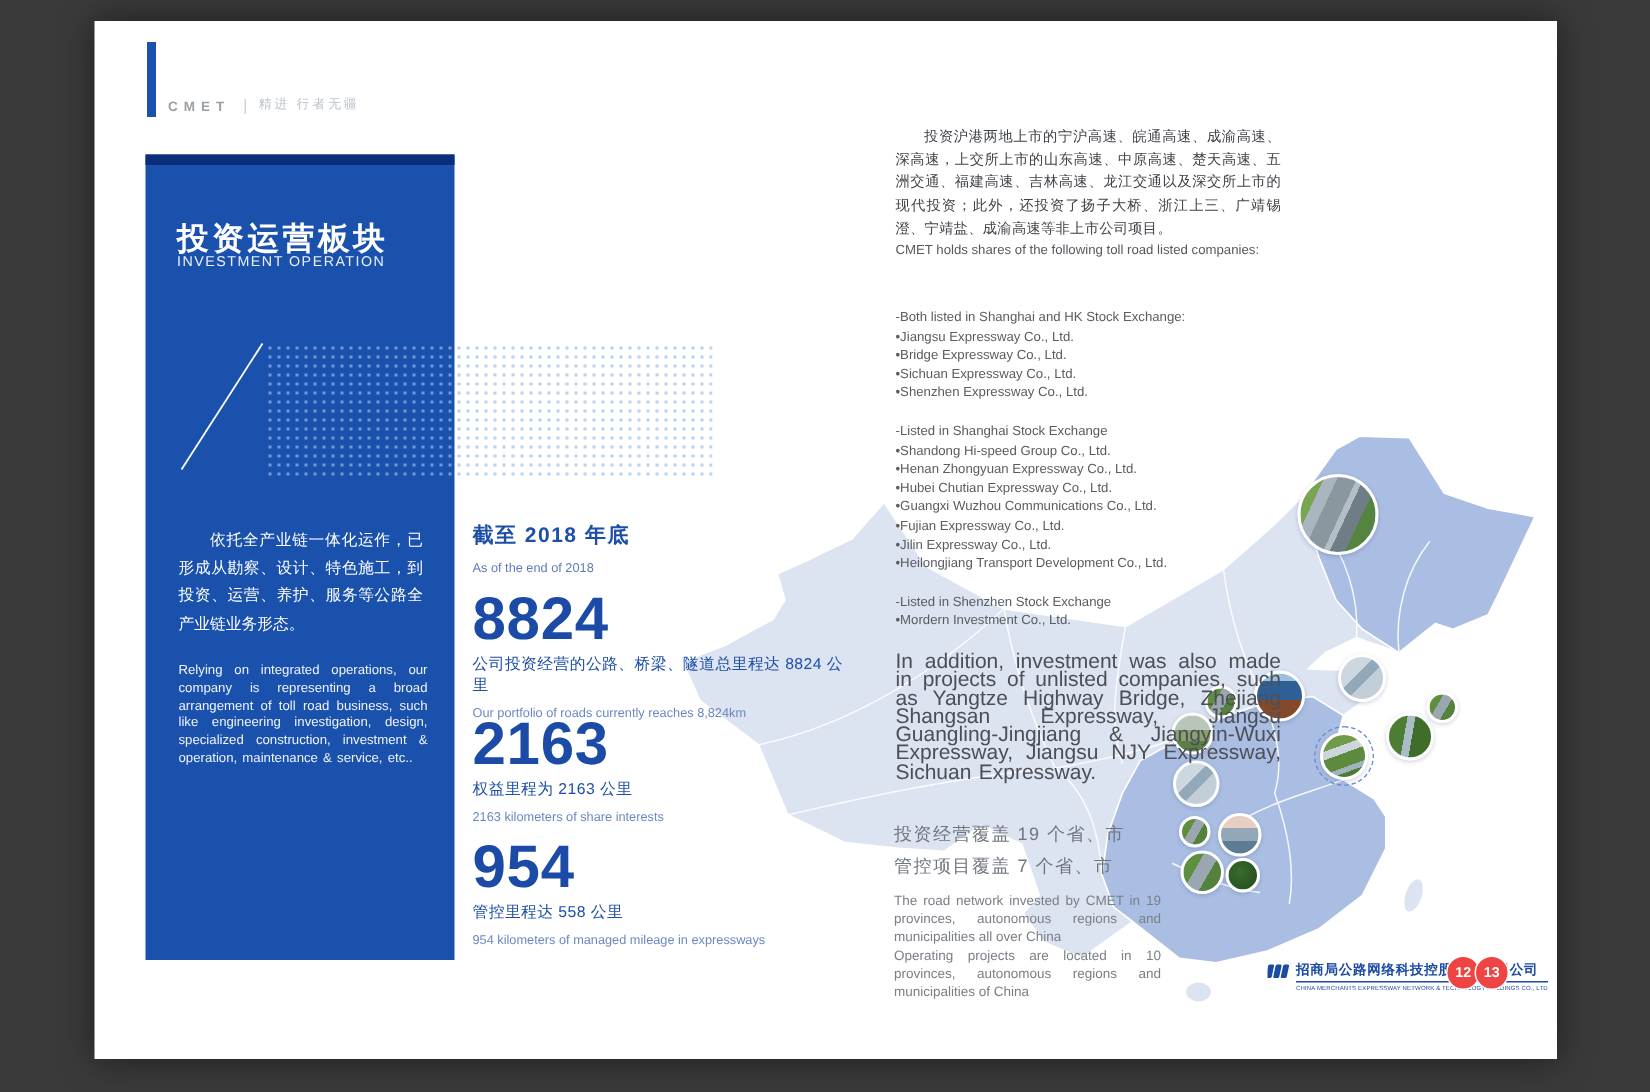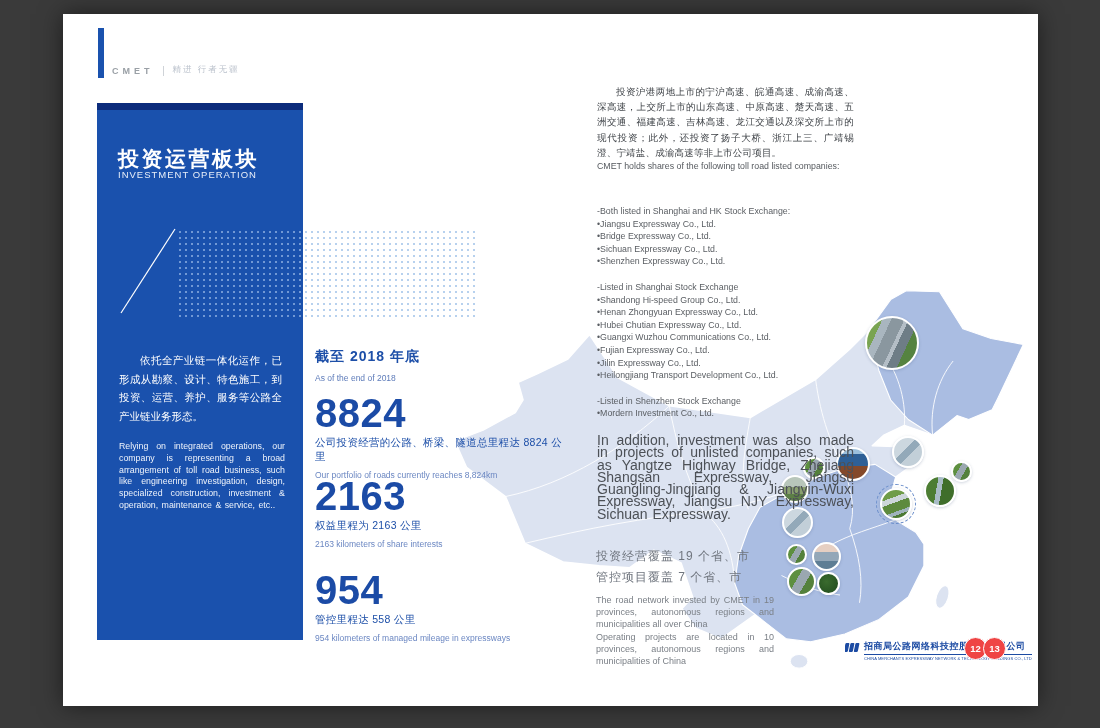--- a/index.html
+++ b/index.html
@@ -37,21 +37,21 @@
     background-image:radial-gradient(circle,rgba(185,210,245,.55) 1px,transparent 1.3px);
     background-size:6px 6px;}
   .dots-white{left:303px;top:229px;width:172px;height:90px;
     background-image:radial-gradient(circle,#b7d1ee 1px,transparent 1.3px);
     background-size:6px 6px;z-index:2;}
   
   .stats{left:315px;top:348px;width:250px;z-index:3;}
   .stats-h-zh{font-size:14px;color:#1d4fa8;letter-spacing:1px;font-weight:bold;}
   .stats-h-en{font-size:8.5px;color:#5e7cba;margin-top:7px;}
   .stat{position:absolute;left:0;width:250px;}
-  .stat-1{top:44px;} .stat-2{top:127px;} .stat-3{top:209px;margin-top:12px;}
+  .stat-1{top:44px;} .stat-2{top:127px;} .stat-3{top:209px;}
   .stat-num{font-size:40px;line-height:42px;font-weight:bold;color:#1b4ba6;letter-spacing:.5px;}
   .stat-zh{font-size:10.5px;color:#1d4fa8;margin-top:2px;letter-spacing:.3px;}
   .stat-en{font-size:8.5px;color:#6b87c2;margin-top:6px;}
   
   .rc{z-index:3;color:#3e4247;}
   .rc-intro{left:597px;top:84px;width:257px;font-size:9.5px;line-height:15.2px;
             text-align:justify;text-indent:2em;color:#3e4247;letter-spacing:.2px;}
   .rc-holds{left:597px;top:161px;width:257px;font-size:8.8px;color:#55595e;}
   .rc-list{left:597px;top:181px;width:257px;font-size:8.8px;line-height:12.6px;color:#595d62;margin-top:24px;}
   .rc-group{margin-bottom:13px;}

